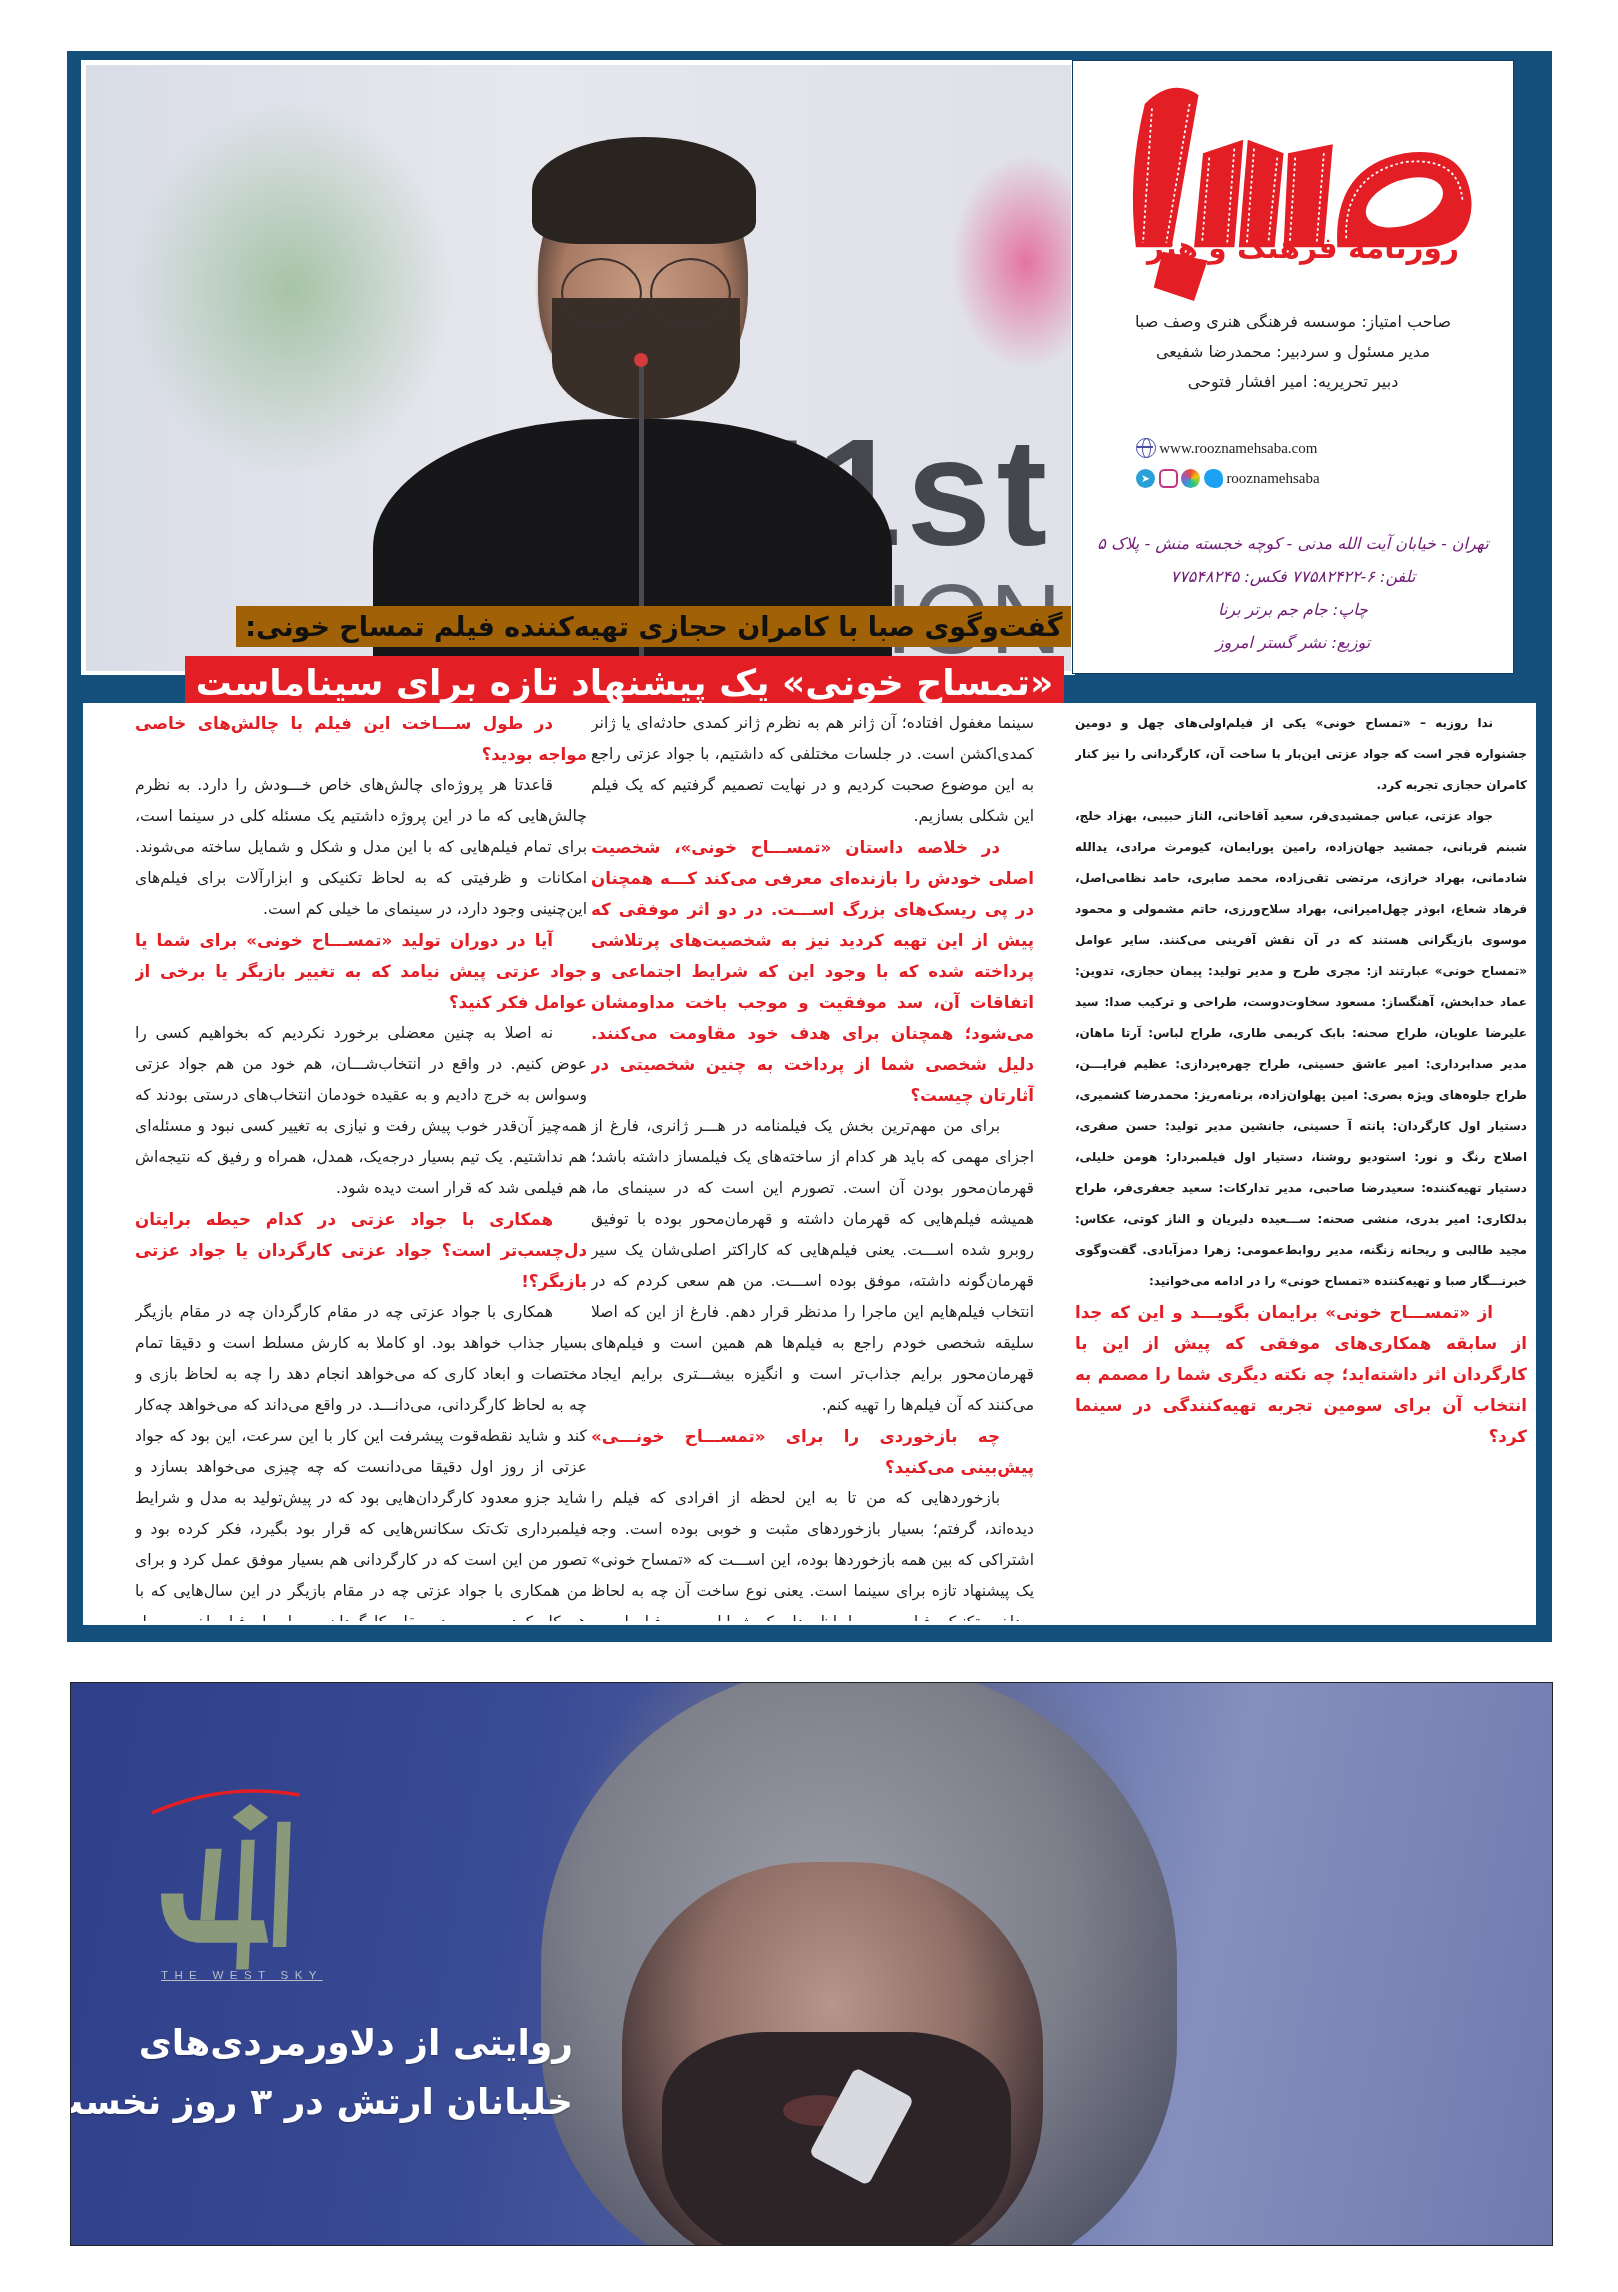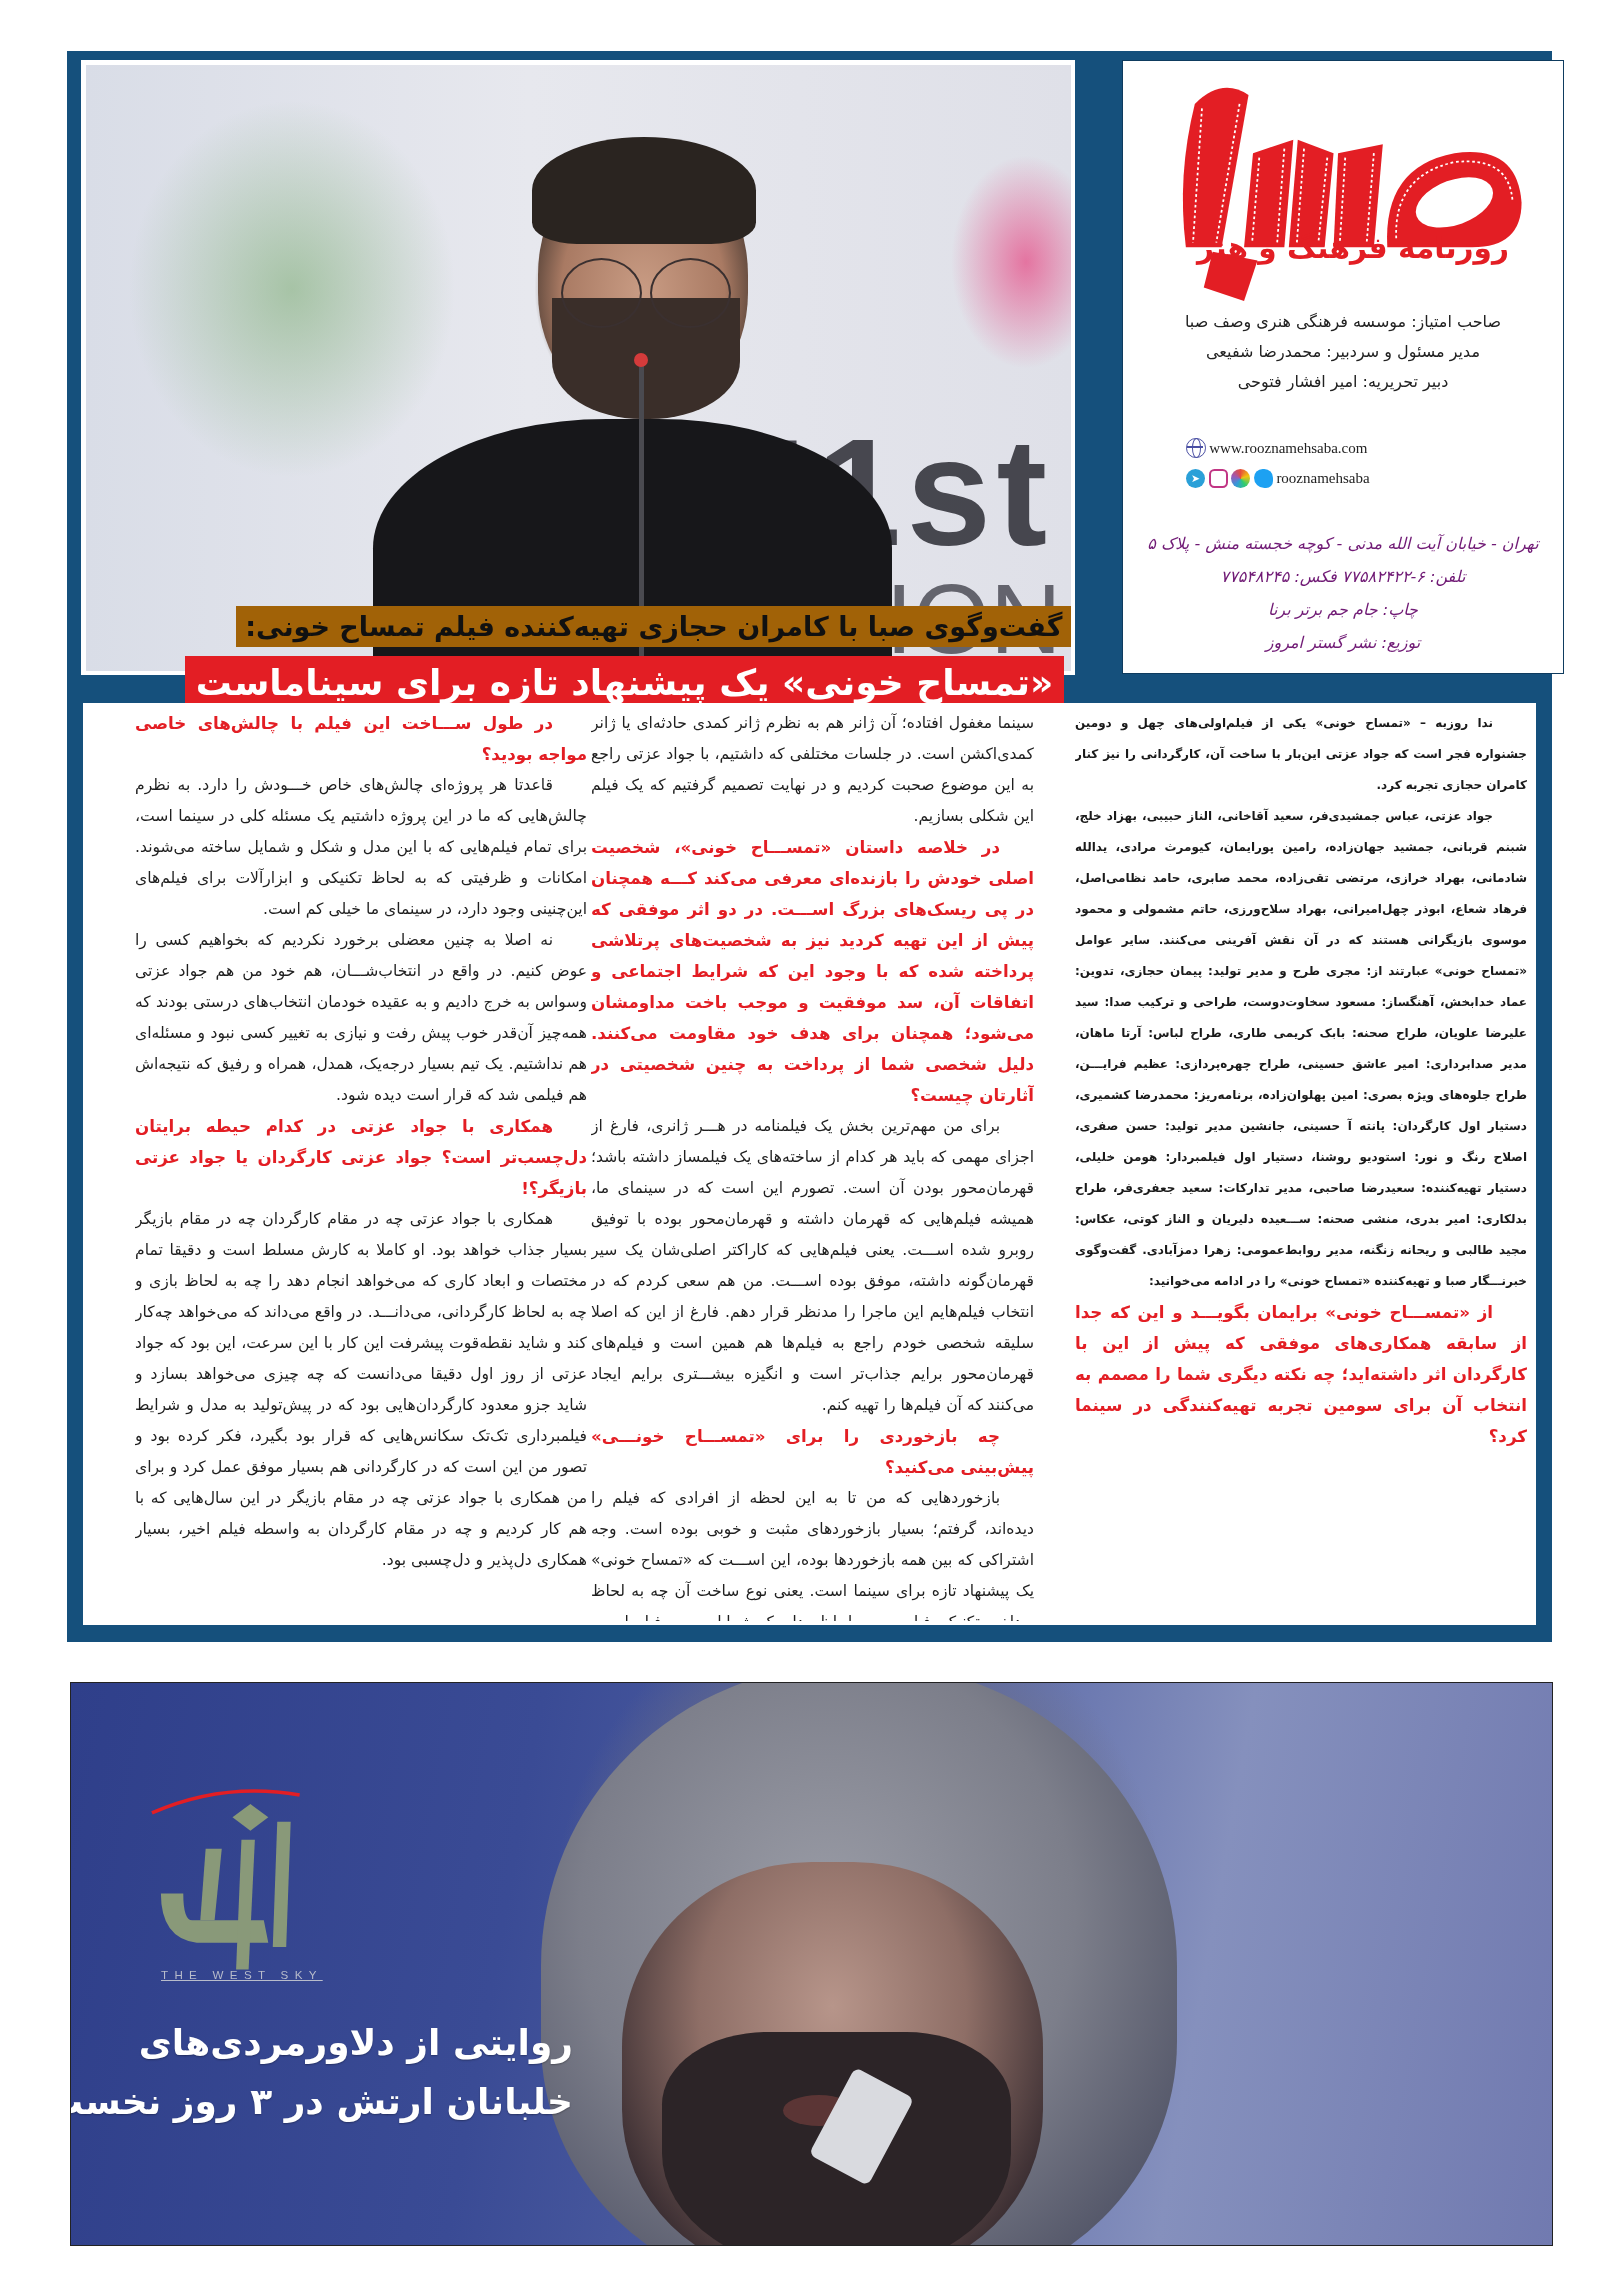--- a/index.html
+++ b/index.html
@@ -27,21 +27,21 @@
   .glasses { position: absolute; top: 193px; width: 81px; height: 70px; border: 2.7px solid #3a3030; border-radius: 50%; }
   .glasses.l { left: 475px; } .glasses.r { left: 564px; }
   .person-body { position: absolute; left: 287px; top: 354px; width: 519px; height: 287px; border-radius: 45% 45% 0 0; background: #17171a; }
   .mic { position: absolute; left: 553px; top: 296px; width: 5.4px; height: 322px; background: #4a4a50; }
   .mic-tip { position: absolute; left: 548px; top: 288px; width: 14.3px; height: 14.3px; border-radius: 50%; background: #d43b3b; }
 
   .headline-kicker { position: absolute; right: 3.6px; top: 546px; background: #a16207; color: #111; font-family: "DejaVu Sans", sans-serif; font-weight: bold; font-size: 27px; line-height: 41px; padding: 0 9px; direction: rtl; white-space: nowrap; }
   .headline-main { position: absolute; right: 11px; top: 596px; background: #e31e24; color: #fff; font-family: "DejaVu Sans", sans-serif; font-weight: bold; font-size: 36px; line-height: 54px; padding: 0 10.7px; direction: rtl; white-space: nowrap; }
 
   
-  .masthead { position: absolute; left: 1122px; top: 60px; width: 442px; height: 614px; background: #ffffff; border: 1.8px solid #0e3b5e; direction: rtl; text-align: center; }
+  .masthead { position: absolute; left: 1072px; top: 60px; width: 442px; height: 614px; background: #ffffff; border: 1.8px solid #0e3b5e; direction: rtl; text-align: center; }
   .logo { position: absolute; left: 36px; top: 7.2px; width: 376px; height: 233px; }
   .logo-sub { position: absolute; right: 54px; top: 170px; font-weight: bold; font-size: 29.6px; color: #e31e24; white-space: nowrap; }
   .masthead-info { position: absolute; left: 0; right: 0; top: 246px; font-size: 16px; line-height: 30px; color: #222; }
   .web-block { position: absolute; left: 0; right: 0; top: 372px; direction: ltr; text-align: left; padding-left: 63px; font-family: "Liberation Serif", serif; font-size: 15px; line-height: 30px; color: #222; }
   .web-row { display: flex; align-items: center; gap: 3.6px; }
   .globe-icon { width: 19.7px; height: 19.7px; border: 1.8px solid #4a4fa3; border-radius: 50%; position: relative; display: inline-block; }
   .globe-icon::before { content: ""; position: absolute; left: 4.5px; top: -0.9px; width: 7.2px; height: 18px; border: 1.3px solid #4a4fa3; border-radius: 50%; }
   .globe-icon::after { content: ""; position: absolute; left: 0; top: 7.2px; width: 16px; height: 1.3px; background: #4a4fa3; }
   .soc { display: inline-block; width: 19px; height: 19px; border-radius: 50%; }
   .telegram-icon { background: #2aa0d8; color: #fff; font-size: 10.7px; line-height: 19px; text-align: center; }
@@ -163,20 +163,21 @@
   <div class="col c2">
     <p class="p noindent">سینما مغفول افتاده؛ آن ژانر هم به نظرم ژانر کمدی حادثه‌ای یا ژانر کمدی‌اکشن است. در جلسات مختلفی که داشتیم، با جواد عزتی راجع به این موضوع صحبت کردیم و در نهایت تصمیم گرفتیم که یک فیلم این شکلی بسازیم.</p>
     <p class="q">در خلاصه داستان «تمســـاح خونی»، شخصیت اصلی خودش را بازنده‌ای معرفی می‌کند کـــه همچنان در پی ریسک‌های بزرگ اســـت. در دو اثر موفقی که پیش از این تهیه کردید نیز به شخصیت‌های پرتلاشی پرداخته شده که با وجود این که شرایط اجتماعی و اتفاقات آن، سد موفقیت و موجب باخت مداومشان می‌شود؛ همچنان برای هدف خود مقاومت می‌کنند. دلیل شخصی شما از پرداخت به چنین شخصیتی در آثارتان چیست؟</p>
     <p class="p">برای من مهم‌ترین بخش یک فیلمنامه در هـــر ژانری، فارغ از اجزای مهمی که باید هر کدام از ساخته‌های یک فیلمساز داشته باشد؛ قهرمان‌محور بودن آن است. تصورم این است که در سینمای ما، همیشه فیلم‌هایی که قهرمان داشته و قهرمان‌محور بوده با توفیق روبرو شده اســـت. یعنی فیلم‌هایی که کاراکتر اصلی‌شان یک سیر قهرمان‌گونه داشته، موفق بوده اســـت. من هم سعی کردم که در انتخاب فیلم‌هایم این ماجرا را مدنظر قرار دهم. فارغ از این که اصلا سلیقه شخصی خودم راجع به فیلم‌ها هم همین است و فیلم‌های قهرمان‌محور برایم جذاب‌تر است و انگیزه بیشـــتری برایم ایجاد می‌کنند که آن فیلم‌ها را تهیه کنم.</p>
     <p class="q">چه بازخوردی را برای «تمســـاح خونـــی» پیش‌بینی می‌کنید؟</p>
     <p class="p">بازخوردهایی که من تا به این لحظه از افرادی که فیلم را دیده‌اند، گرفتم؛ بسیار بازخوردهای مثبت و خوبی بوده است. وجه اشتراکی که بین همه بازخوردها بوده، این اســـت که «تمساح خونی» یک پیشنهاد تازه برای سینما است. یعنی نوع ساخت آن چه به لحاظ پرداخت تکنیکی فیلم، چه به لحاظ مدلی که شمایل بصری فیلم است، یک پیشنهاد تازه است برای سینمای ما.</p>
   </div>
   <div class="col c3">
     <p class="q">در طول ســـاخت این فیلم با چالش‌های خاصی مواجه بودید؟</p>
     <p class="p">قاعدتا هر پروژه‌ای چالش‌های خاص خـــودش را دارد. به نظرم چالش‌هایی که ما در این پروژه داشتیم یک مسئله کلی در سینما است، برای تمام فیلم‌هایی که با این مدل و شکل و شمایل ساخته می‌شوند. امکانات و ظرفیتی که به لحاظ تکنیکی و ابزارآلات برای فیلم‌های این‌چنینی وجود دارد، در سینمای ما خیلی کم است.</p>
+    <p class="q">آیا در دوران تولید «تمســـاح خونی» برای شما یا جواد عزتی پیش نیامد که به تغییر بازیگر یا برخی از عوامل فکر کنید؟</p>
     <p class="p">نه اصلا به چنین معضلی برخورد نکردیم که بخواهیم کسی را عوض کنیم. در واقع در انتخاب‌شـــان، هم خود من هم جواد عزتی وسواس به خرج دادیم و به عقیده خودمان انتخاب‌های درستی بودند که همه‌چیز آن‌قدر خوب پیش رفت و نیازی به تغییر کسی نبود و مسئله‌ای هم نداشتیم. یک تیم بسیار درجه‌یک، همدل، همراه و رفیق که نتیجه‌اش هم فیلمی شد که قرار است دیده شود.</p>
     <p class="q">همکاری با جواد عزتی در کدام حیطه برایتان دل‌چسب‌تر است؟ جواد عزتی کارگردان یا جواد عزتی بازیگر؟!</p>
     <p class="p">همکاری با جواد عزتی چه در مقام کارگردان چه در مقام بازیگر بسیار جذاب خواهد بود. او کاملا به کارش مسلط است و دقیقا تمام مختصات و ابعاد کاری که می‌خواهد انجام دهد را چه به لحاظ بازی و چه به لحاظ کارگردانی، می‌دانـــد. در واقع می‌داند که می‌خواهد چه‌کار کند و شاید نقطه‌قوت پیشرفت این کار با این سرعت، این بود که جواد عزتی از روز اول دقیقا می‌دانست که چه چیزی می‌خواهد بسازد و شاید جزو معدود کارگردان‌هایی بود که در پیش‌تولید به مدل و شرایط فیلمبرداری تک‌تک سکانس‌هایی که قرار بود بگیرد، فکر کرده بود و تصور من این است که در کارگردانی هم بسیار موفق عمل کرد و برای من همکاری با جواد عزتی چه در مقام بازیگر در این سال‌هایی که با هم کار کردیم و چه در مقام کارگردان به واسطه فیلم اخیر، بسیار همکاری دل‌پذیر و دل‌چسبی بود.</p>
   </div>
 </div>
 
 <div class="banner">
   <div class="helmet"></div>
   <div class="face"></div>
   <div class="beard"></div>

